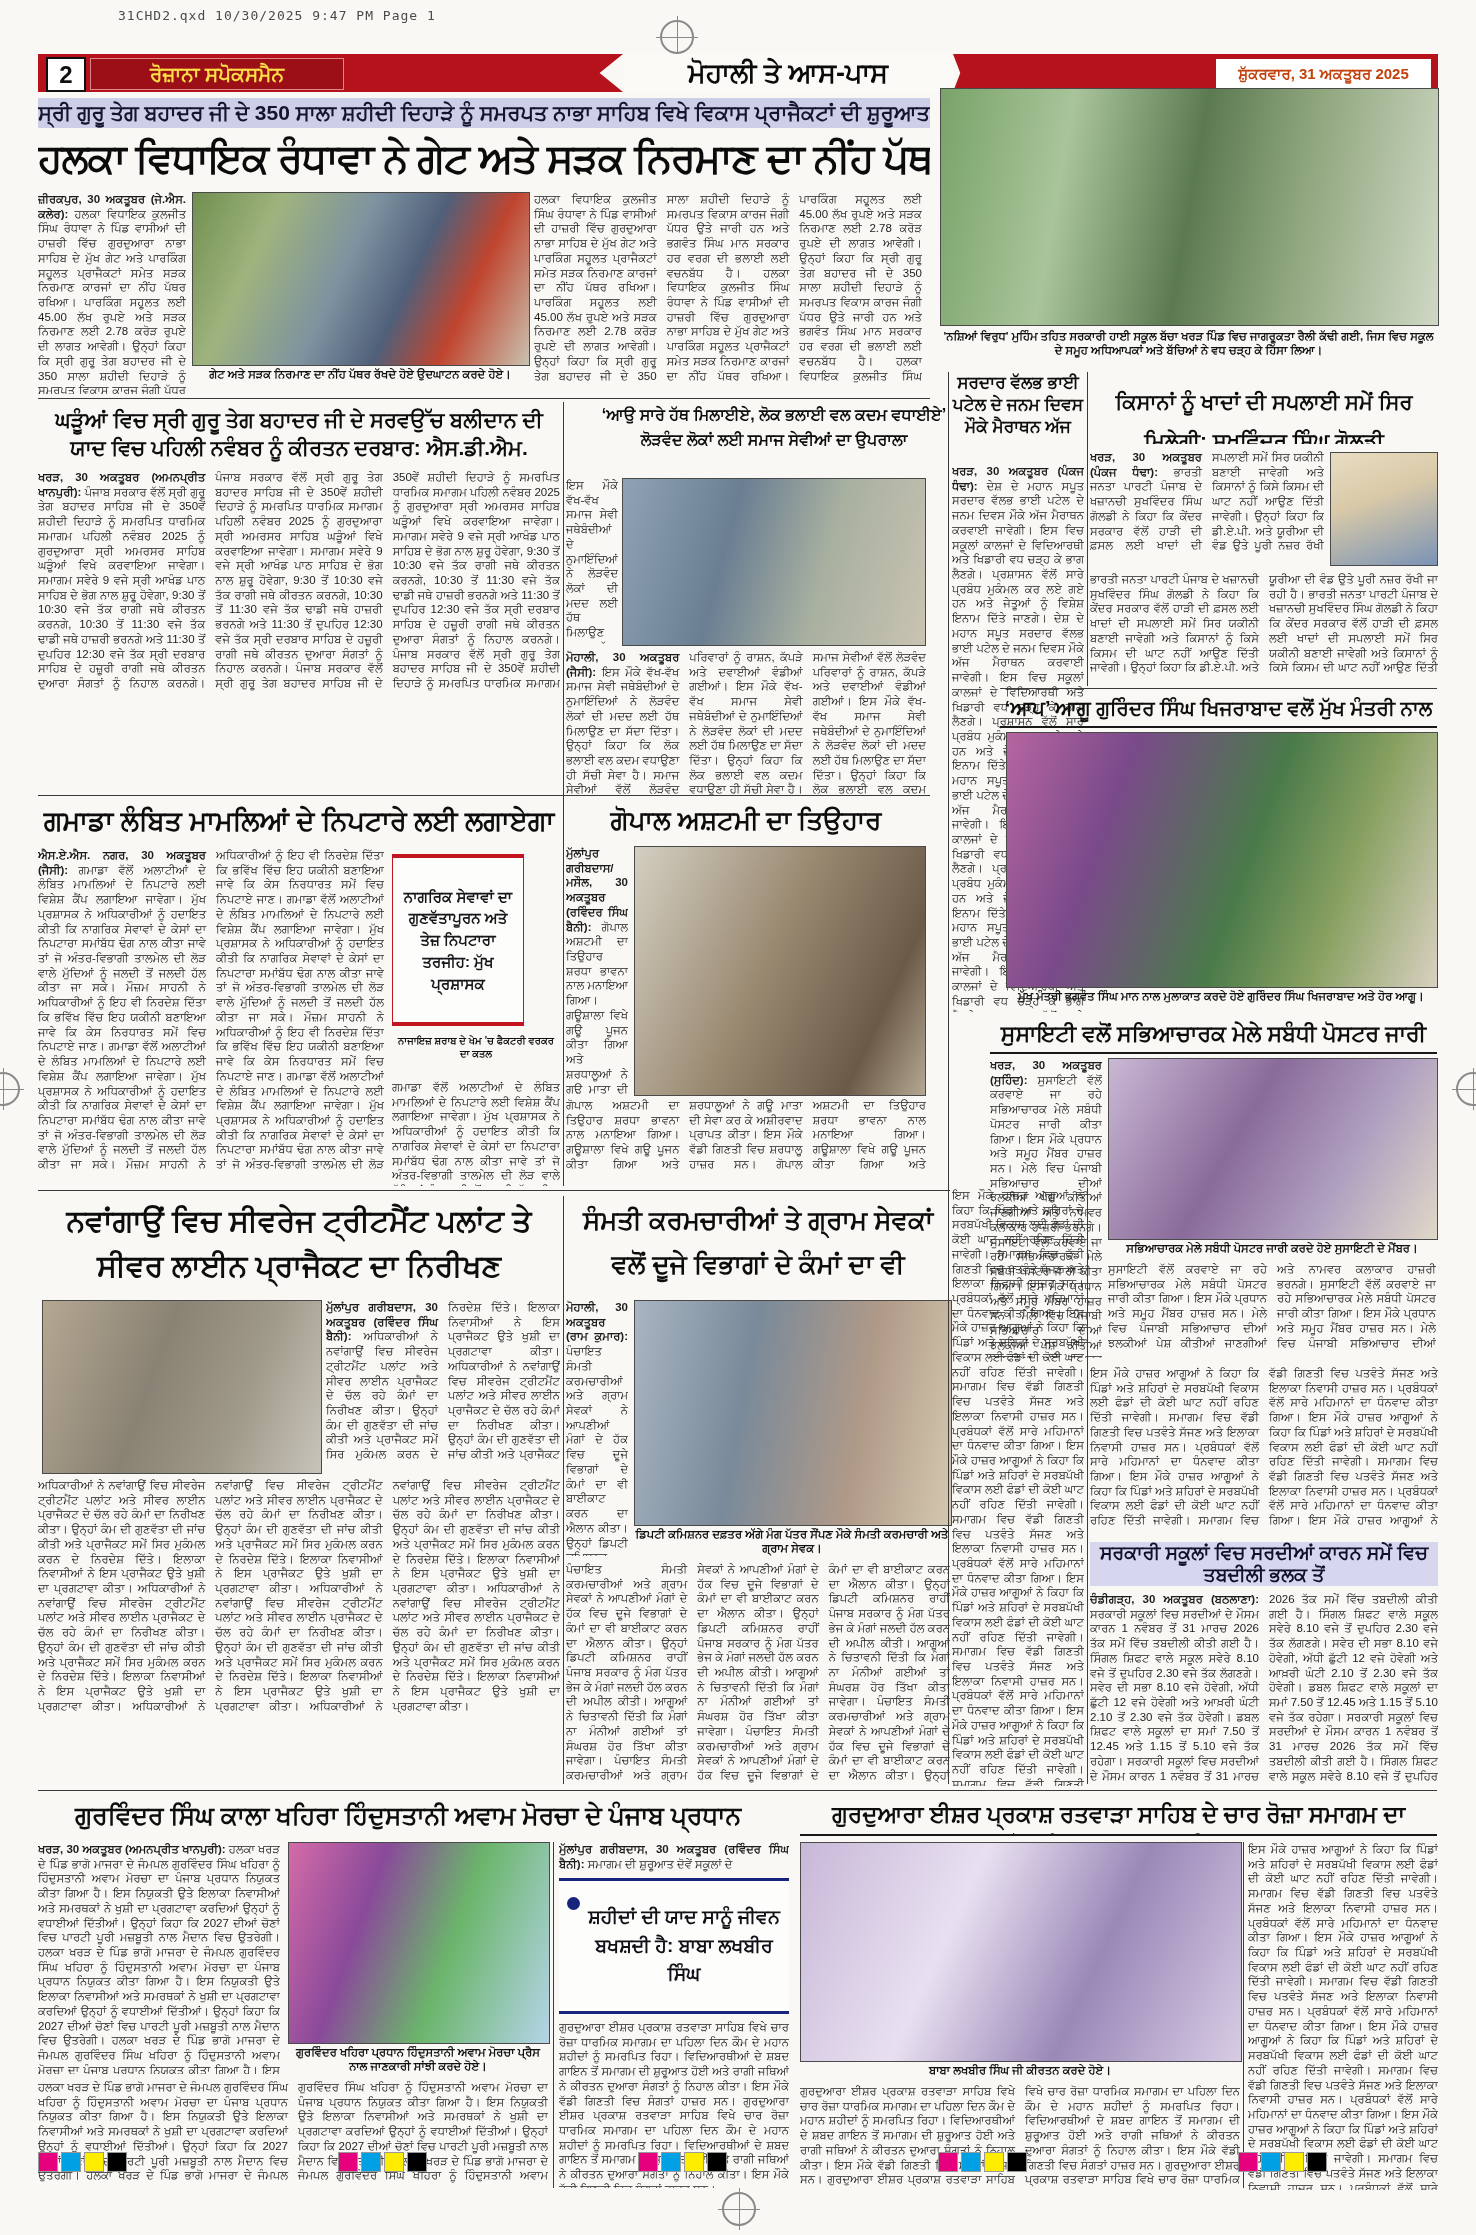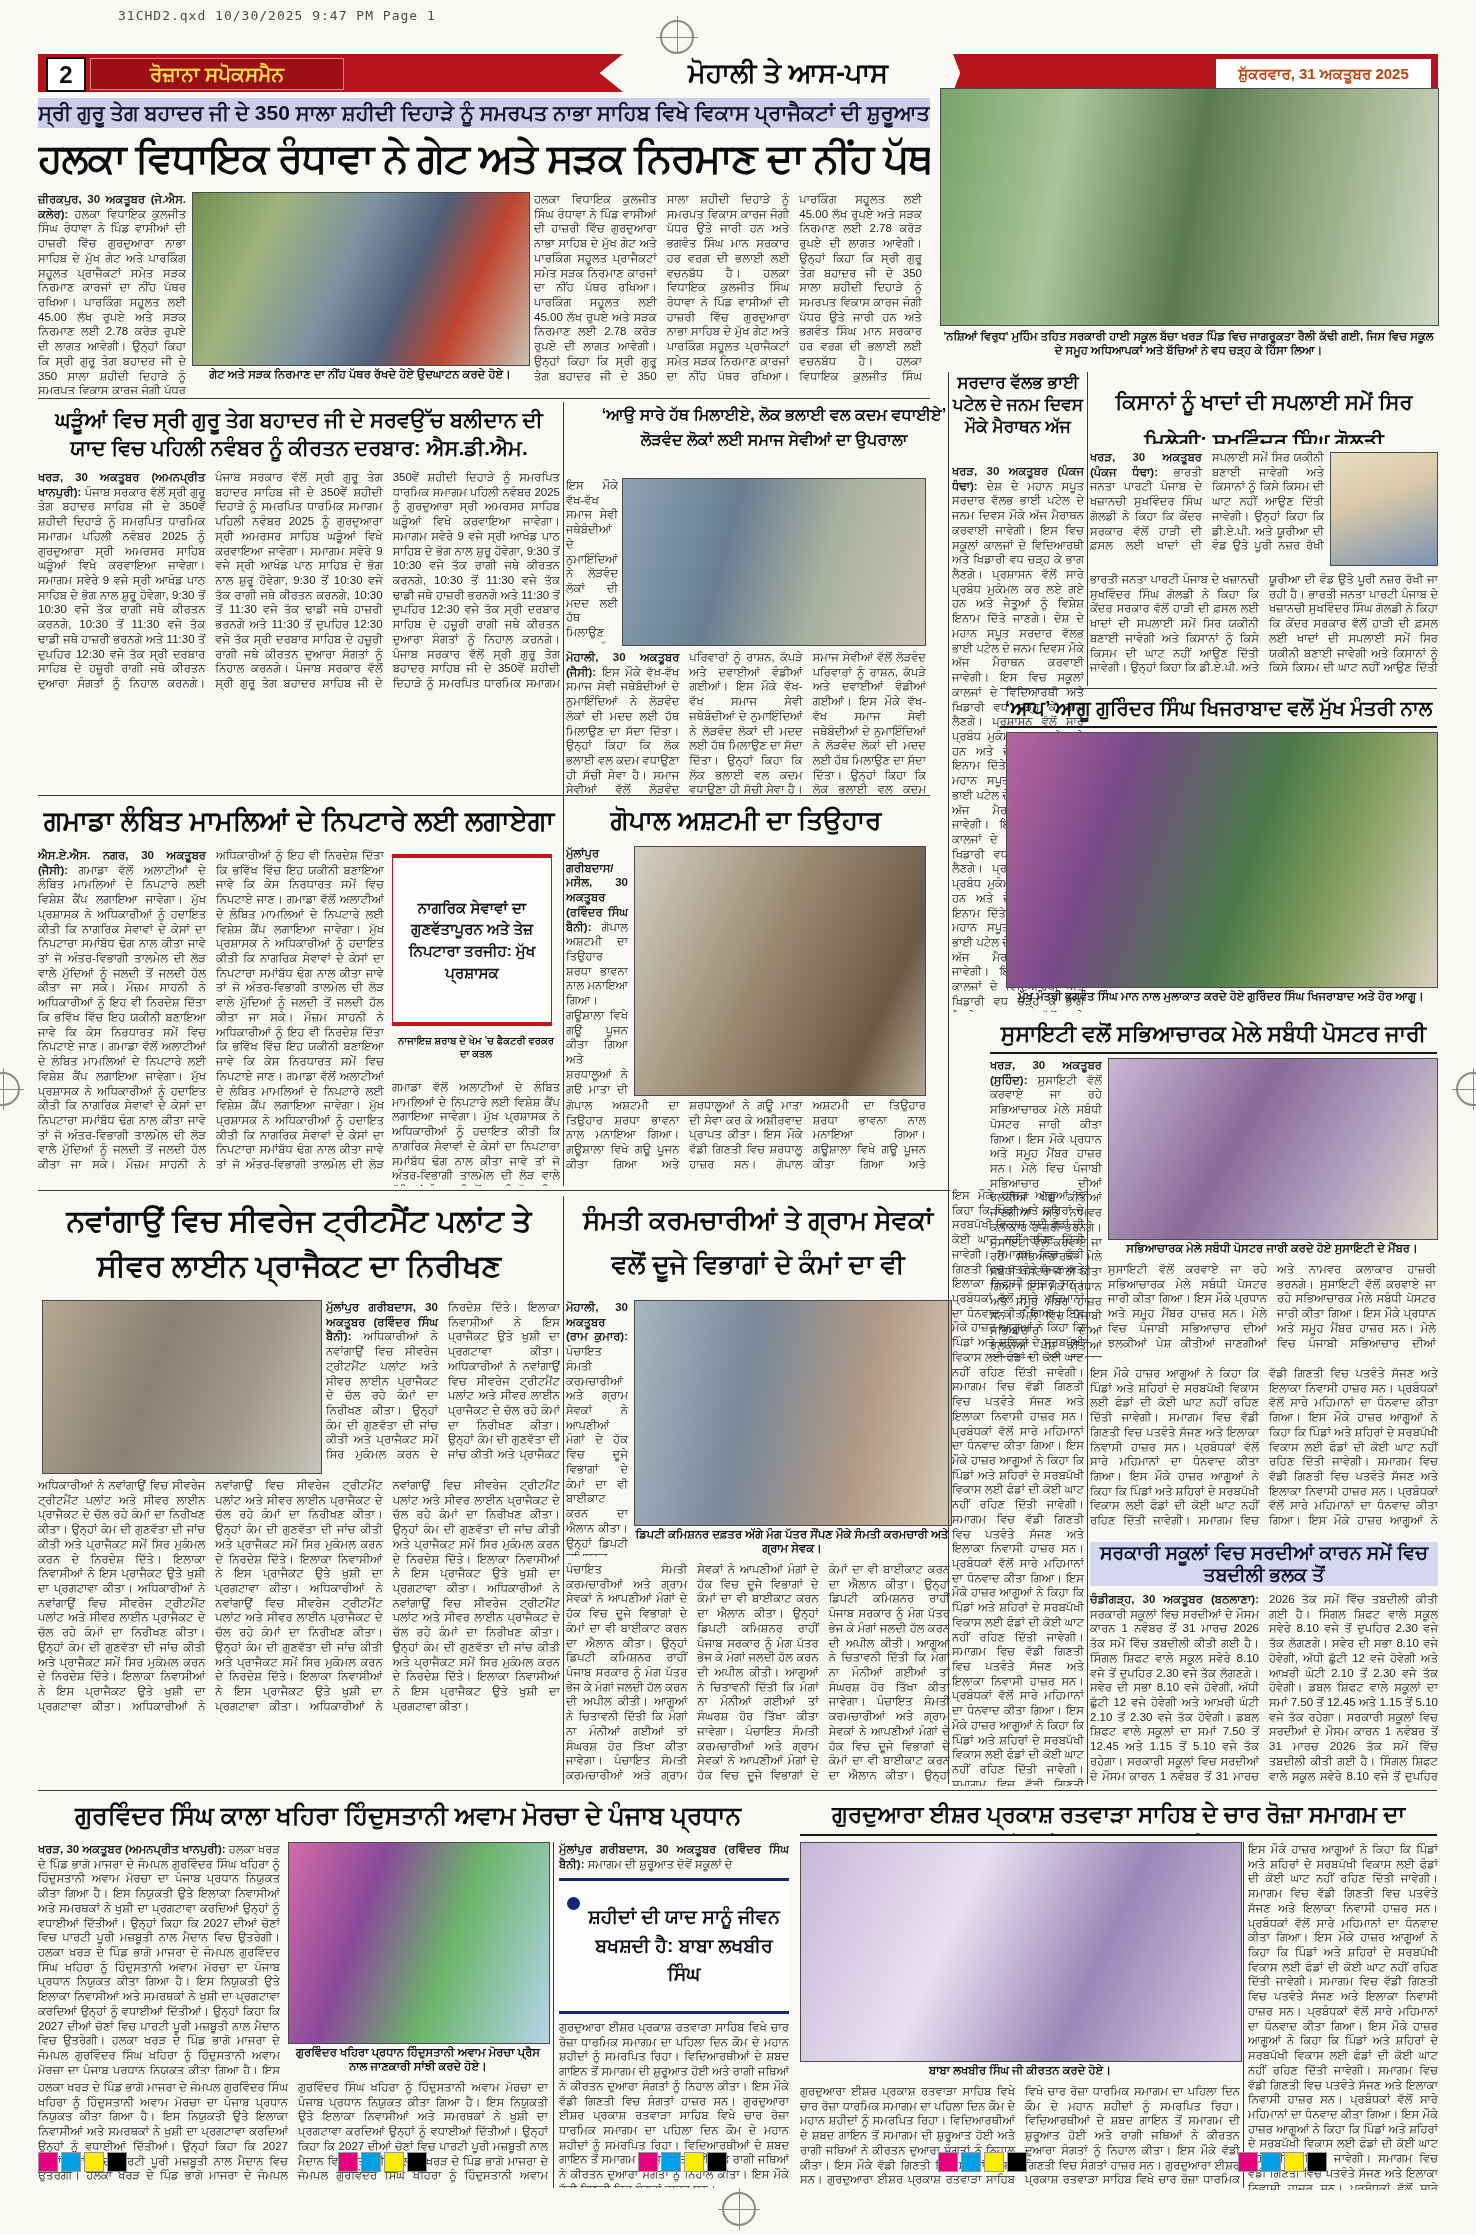--- a/index.html
+++ b/index.html
@@ -152,21 +152,21 @@
     <span>ਸੁਸਾਇਟੀ ਵੱਲੋਂ ਕਰਵਾਏ ਜਾ ਰਹੇ ਸਭਿਆਚਾਰਕ ਮੇਲੇ ਸਬੰਧੀ ਪੋਸਟਰ ਜਾਰੀ ਕੀਤਾ ਗਿਆ। ਇਸ ਮੌਕੇ ਪ੍ਰਧਾਨ ਅਤੇ ਸਮੂਹ ਮੈਂਬਰ ਹਾਜ਼ਰ ਸਨ। ਮੇਲੇ ਵਿਚ ਪੰਜਾਬੀ ਸਭਿਆਚਾਰ ਦੀਆਂ ਝਲਕੀਆਂ ਪੇਸ਼ ਕੀਤੀਆਂ ਜਾਣਗੀਆਂ ਅਤੇ ਨਾਮਵਰ ਕਲਾਕਾਰ ਹਾਜ਼ਰੀ ਭਰਨਗੇ। ਸੁਸਾਇਟੀ ਵੱਲੋਂ ਕਰਵਾਏ ਜਾ ਰਹੇ ਸਭਿਆਚਾਰਕ ਮੇਲੇ ਸਬੰਧੀ ਪੋਸਟਰ ਜਾਰੀ ਕੀਤਾ ਗਿਆ। ਇਸ ਮੌਕੇ ਪ੍ਰਧਾਨ ਅਤੇ ਸਮੂਹ ਮੈਂਬਰ ਹਾਜ਼ਰ ਸਨ। ਮੇਲੇ ਵਿਚ ਪੰਜਾਬੀ ਸਭਿਆਚਾਰ ਦੀਆਂ ਝਲਕੀਆਂ ਪੇਸ਼ ਕੀਤੀਆਂ ਜਾਣਗੀਆਂ ਅਤੇ ਨਾਮਵਰ ਕਲਾਕਾਰ ਹਾਜ਼ਰੀ ਭਰਨਗੇ।</span>
   </div>
 
   <div class="abs hline" style="left:38px;top:795px;width:892px;"></div>
 
   <div class="abs hl" style="left:38px;top:802px;width:522px;height:40px;font-size:27px;line-height:38px;">ਗਮਾਡਾ ਲੰਬਿਤ ਮਾਮਲਿਆਂ ਦੇ ਨਿਪਟਾਰੇ ਲਈ ਲਗਾਏਗਾ ਕੈਂਪ</div>
   <div class="abs body cols2" style="left:38px;top:848px;width:346px;height:338px;">
     <b class="dl">ਐਸ.ਏ.ਐਸ. ਨਗਰ, 30 ਅਕਤੂਬਰ (ਜੈਸੀ):</b>
     <span>ਗਮਾਡਾ ਵੱਲੋਂ ਅਲਾਟੀਆਂ ਦੇ ਲੰਬਿਤ ਮਾਮਲਿਆਂ ਦੇ ਨਿਪਟਾਰੇ ਲਈ ਵਿਸ਼ੇਸ਼ ਕੈਂਪ ਲਗਾਇਆ ਜਾਵੇਗਾ। ਮੁੱਖ ਪ੍ਰਸ਼ਾਸਕ ਨੇ ਅਧਿਕਾਰੀਆਂ ਨੂੰ ਹਦਾਇਤ ਕੀਤੀ ਕਿ ਨਾਗਰਿਕ ਸੇਵਾਵਾਂ ਦੇ ਕੇਸਾਂ ਦਾ ਨਿਪਟਾਰਾ ਸਮਾਂਬੱਧ ਢੰਗ ਨਾਲ ਕੀਤਾ ਜਾਵੇ ਤਾਂ ਜੋ ਅੰਤਰ-ਵਿਭਾਗੀ ਤਾਲਮੇਲ ਦੀ ਲੋੜ ਵਾਲੇ ਮੁੱਦਿਆਂ ਨੂੰ ਜਲਦੀ ਤੋਂ ਜਲਦੀ ਹੱਲ ਕੀਤਾ ਜਾ ਸਕੇ। ਮੌਜ਼ਮ ਸਾਹਨੀ ਨੇ ਅਧਿਕਾਰੀਆਂ ਨੂੰ ਇਹ ਵੀ ਨਿਰਦੇਸ਼ ਦਿੱਤਾ ਕਿ ਭਵਿੱਖ ਵਿੱਚ ਇਹ ਯਕੀਨੀ ਬਣਾਇਆ ਜਾਵੇ ਕਿ ਕੇਸ ਨਿਰਧਾਰਤ ਸਮੇਂ ਵਿਚ ਨਿਪਟਾਏ ਜਾਣ। ਗਮਾਡਾ ਵੱਲੋਂ ਅਲਾਟੀਆਂ ਦੇ ਲੰਬਿਤ ਮਾਮਲਿਆਂ ਦੇ ਨਿਪਟਾਰੇ ਲਈ ਵਿਸ਼ੇਸ਼ ਕੈਂਪ ਲਗਾਇਆ ਜਾਵੇਗਾ। ਮੁੱਖ ਪ੍ਰਸ਼ਾਸਕ ਨੇ ਅਧਿਕਾਰੀਆਂ ਨੂੰ ਹਦਾਇਤ ਕੀਤੀ ਕਿ ਨਾਗਰਿਕ ਸੇਵਾਵਾਂ ਦੇ ਕੇਸਾਂ ਦਾ ਨਿਪਟਾਰਾ ਸਮਾਂਬੱਧ ਢੰਗ ਨਾਲ ਕੀਤਾ ਜਾਵੇ ਤਾਂ ਜੋ ਅੰਤਰ-ਵਿਭਾਗੀ ਤਾਲਮੇਲ ਦੀ ਲੋੜ ਵਾਲੇ ਮੁੱਦਿਆਂ ਨੂੰ ਜਲਦੀ ਤੋਂ ਜਲਦੀ ਹੱਲ ਕੀਤਾ ਜਾ ਸਕੇ। ਮੌਜ਼ਮ ਸਾਹਨੀ ਨੇ ਅਧਿਕਾਰੀਆਂ ਨੂੰ ਇਹ ਵੀ ਨਿਰਦੇਸ਼ ਦਿੱਤਾ ਕਿ ਭਵਿੱਖ ਵਿੱਚ ਇਹ ਯਕੀਨੀ ਬਣਾਇਆ ਜਾਵੇ ਕਿ ਕੇਸ ਨਿਰਧਾਰਤ ਸਮੇਂ ਵਿਚ ਨਿਪਟਾਏ ਜਾਣ। ਗਮਾਡਾ ਵੱਲੋਂ ਅਲਾਟੀਆਂ ਦੇ ਲੰਬਿਤ ਮਾਮਲਿਆਂ ਦੇ ਨਿਪਟਾਰੇ ਲਈ ਵਿਸ਼ੇਸ਼ ਕੈਂਪ ਲਗਾਇਆ ਜਾਵੇਗਾ। ਮੁੱਖ ਪ੍ਰਸ਼ਾਸਕ ਨੇ ਅਧਿਕਾਰੀਆਂ ਨੂੰ ਹਦਾਇਤ ਕੀਤੀ ਕਿ ਨਾਗਰਿਕ ਸੇਵਾਵਾਂ ਦੇ ਕੇਸਾਂ ਦਾ ਨਿਪਟਾਰਾ ਸਮਾਂਬੱਧ ਢੰਗ ਨਾਲ ਕੀਤਾ ਜਾਵੇ ਤਾਂ ਜੋ ਅੰਤਰ-ਵਿਭਾਗੀ ਤਾਲਮੇਲ ਦੀ ਲੋੜ ਵਾਲੇ ਮੁੱਦਿਆਂ ਨੂੰ ਜਲਦੀ ਤੋਂ ਜਲਦੀ ਹੱਲ ਕੀਤਾ ਜਾ ਸਕੇ। ਮੌਜ਼ਮ ਸਾਹਨੀ ਨੇ ਅਧਿਕਾਰੀਆਂ ਨੂੰ ਇਹ ਵੀ ਨਿਰਦੇਸ਼ ਦਿੱਤਾ ਕਿ ਭਵਿੱਖ ਵਿੱਚ ਇਹ ਯਕੀਨੀ ਬਣਾਇਆ ਜਾਵੇ ਕਿ ਕੇਸ ਨਿਰਧਾਰਤ ਸਮੇਂ ਵਿਚ ਨਿਪਟਾਏ ਜਾਣ। ਗਮਾਡਾ ਵੱਲੋਂ ਅਲਾਟੀਆਂ ਦੇ ਲੰਬਿਤ ਮਾਮਲਿਆਂ ਦੇ ਨਿਪਟਾਰੇ ਲਈ ਵਿਸ਼ੇਸ਼ ਕੈਂਪ ਲਗਾਇਆ ਜਾਵੇਗਾ। ਮੁੱਖ ਪ੍ਰਸ਼ਾਸਕ ਨੇ ਅਧਿਕਾਰੀਆਂ ਨੂੰ ਹਦਾਇਤ ਕੀਤੀ ਕਿ ਨਾਗਰਿਕ ਸੇਵਾਵਾਂ ਦੇ ਕੇਸਾਂ ਦਾ ਨਿਪਟਾਰਾ ਸਮਾਂਬੱਧ ਢੰਗ ਨਾਲ ਕੀਤਾ ਜਾਵੇ ਤਾਂ ਜੋ ਅੰਤਰ-ਵਿਭਾਗੀ ਤਾਲਮੇਲ ਦੀ ਲੋੜ ਵਾਲੇ ਮੁੱਦਿਆਂ ਨੂੰ ਜਲਦੀ ਤੋਂ ਜਲਦੀ ਹੱਲ ਕੀਤਾ ਜਾ ਸਕੇ। ਮੌਜ਼ਮ ਸਾਹਨੀ ਨੇ ਅਧਿਕਾਰੀਆਂ ਨੂੰ ਇਹ ਵੀ ਨਿਰਦੇਸ਼ ਦਿੱਤਾ ਕਿ ਭਵਿੱਖ ਵਿੱਚ ਇਹ ਯਕੀਨੀ ਬਣਾਇਆ ਜਾਵੇ ਕਿ ਕੇਸ ਨਿਰਧਾਰਤ ਸਮੇਂ ਵਿਚ ਨਿਪਟਾਏ ਜਾਣ। ਗਮਾਡਾ ਵੱਲੋਂ ਅਲਾਟੀਆਂ ਦੇ ਲੰਬਿਤ ਮਾਮਲਿਆਂ ਦੇ ਨਿਪਟਾਰੇ ਲਈ ਵਿਸ਼ੇਸ਼ ਕੈਂਪ ਲਗਾਇਆ ਜਾਵੇਗਾ। ਮੁੱਖ ਪ੍ਰਸ਼ਾਸਕ ਨੇ ਅਧਿਕਾਰੀਆਂ ਨੂੰ ਹਦਾਇਤ ਕੀਤੀ ਕਿ ਨਾਗਰਿਕ ਸੇਵਾਵਾਂ ਦੇ ਕੇਸਾਂ ਦਾ ਨਿਪਟਾਰਾ ਸਮਾਂਬੱਧ ਢੰਗ ਨਾਲ ਕੀਤਾ ਜਾਵੇ ਤਾਂ ਜੋ ਅੰਤਰ-ਵਿਭਾਗੀ ਤਾਲਮੇਲ ਦੀ ਲੋੜ ਵਾਲੇ ਮੁੱਦਿਆਂ ਨੂੰ ਜਲਦੀ ਤੋਂ ਜਲਦੀ ਹੱਲ ਕੀਤਾ ਜਾ ਸਕੇ। ਮੌਜ਼ਮ ਸਾਹਨੀ ਨੇ ਅਧਿਕਾਰੀਆਂ ਨੂੰ ਇਹ ਵੀ ਨਿਰਦੇਸ਼ ਦਿੱਤਾ ਕਿ ਭਵਿੱਖ ਵਿੱਚ ਇਹ ਯਕੀਨੀ ਬਣਾਇਆ ਜਾਵੇ ਕਿ ਕੇਸ ਨਿਰਧਾਰਤ ਸਮੇਂ ਵਿਚ ਨਿਪਟਾਏ ਜਾਣ।</span>
   </div>
-  <div class="abs redbox" style="left:392px;top:854px;width:160px;height:172px;">ਨਾਗਰਿਕ ਸੇਵਾਵਾਂ ਦਾ ਗੁਣਵੱਤਾਪੂਰਨ ਅਤੇ ਤੇਜ਼ ਨਿਪਟਾਰਾ ਤਰਜੀਹ: ਮੁੱਖ ਪ੍ਰਸ਼ਾਸਕ</div>
+  <div class="abs redbox" style="left:392px;top:854px;width:132px;height:172px;">ਨਾਗਰਿਕ ਸੇਵਾਵਾਂ ਦਾ ਗੁਣਵੱਤਾਪੂਰਨ ਅਤੇ ਤੇਜ਼ ਨਿਪਟਾਰਾ ਤਰਜੀਹ: ਮੁੱਖ ਪ੍ਰਸ਼ਾਸਕ</div>
   <div class="abs subhead2" style="left:392px;top:1034px;width:168px;height:44px;">ਨਾਜਾਇਜ਼ ਸ਼ਰਾਬ ਦੇ ਖੇਮ ’ਚ ਫੈਕਟਰੀ ਵਰਕਰ ਦਾ ਕਤਲ</div>
   <div class="abs body" style="left:392px;top:1080px;width:168px;height:106px;">
     <span>ਗਮਾਡਾ ਵੱਲੋਂ ਅਲਾਟੀਆਂ ਦੇ ਲੰਬਿਤ ਮਾਮਲਿਆਂ ਦੇ ਨਿਪਟਾਰੇ ਲਈ ਵਿਸ਼ੇਸ਼ ਕੈਂਪ ਲਗਾਇਆ ਜਾਵੇਗਾ। ਮੁੱਖ ਪ੍ਰਸ਼ਾਸਕ ਨੇ ਅਧਿਕਾਰੀਆਂ ਨੂੰ ਹਦਾਇਤ ਕੀਤੀ ਕਿ ਨਾਗਰਿਕ ਸੇਵਾਵਾਂ ਦੇ ਕੇਸਾਂ ਦਾ ਨਿਪਟਾਰਾ ਸਮਾਂਬੱਧ ਢੰਗ ਨਾਲ ਕੀਤਾ ਜਾਵੇ ਤਾਂ ਜੋ ਅੰਤਰ-ਵਿਭਾਗੀ ਤਾਲਮੇਲ ਦੀ ਲੋੜ ਵਾਲੇ ਮੁੱਦਿਆਂ ਨੂੰ ਜਲਦੀ ਤੋਂ ਜਲਦੀ ਹੱਲ ਕੀਤਾ ਜਾ ਸਕੇ। ਮੌਜ਼ਮ ਸਾਹਨੀ ਨੇ ਅਧਿਕਾਰੀਆਂ ਨੂੰ ਇਹ ਵੀ ਨਿਰਦੇਸ਼ ਦਿੱਤਾ ਕਿ ਭਵਿੱਖ ਵਿੱਚ ਇਹ ਯਕੀਨੀ ਬਣਾਇਆ ਜਾਵੇ ਕਿ ਕੇਸ ਨਿਰਧਾਰਤ ਸਮੇਂ ਵਿਚ ਨਿਪਟਾਏ ਜਾਣ। ਗਮਾਡਾ ਵੱਲੋਂ ਅਲਾਟੀਆਂ ਦੇ ਲੰਬਿਤ ਮਾਮਲਿਆਂ ਦੇ ਨਿਪਟਾਰੇ ਲਈ ਵਿਸ਼ੇਸ਼ ਕੈਂਪ ਲਗਾਇਆ ਜਾਵੇਗਾ। ਮੁੱਖ ਪ੍ਰਸ਼ਾਸਕ ਨੇ ਅਧਿਕਾਰੀਆਂ ਨੂੰ ਹਦਾਇਤ ਕੀਤੀ ਕਿ ਨਾਗਰਿਕ ਸੇਵਾਵਾਂ ਦੇ ਕੇਸਾਂ ਦਾ ਨਿਪਟਾਰਾ ਸਮਾਂਬੱਧ ਢੰਗ ਨਾਲ ਕੀਤਾ ਜਾਵੇ ਤਾਂ ਜੋ ਅੰਤਰ-ਵਿਭਾਗੀ ਤਾਲਮੇਲ ਦੀ ਲੋੜ ਵਾਲੇ ਮੁੱਦਿਆਂ ਨੂੰ ਜਲਦੀ ਤੋਂ ਜਲਦੀ ਹੱਲ ਕੀਤਾ ਜਾ ਸਕੇ। ਮੌਜ਼ਮ ਸਾਹਨੀ ਨੇ ਅਧਿਕਾਰੀਆਂ ਨੂੰ ਇਹ ਵੀ ਨਿਰਦੇਸ਼ ਦਿੱਤਾ ਕਿ ਭਵਿੱਖ ਵਿੱਚ ਇਹ ਯਕੀਨੀ ਬਣਾਇਆ ਜਾਵੇ ਕਿ ਕੇਸ ਨਿਰਧਾਰਤ ਸਮੇਂ ਵਿਚ ਨਿਪਟਾਏ ਜਾਣ।</span>
   </div>
 
   <div class="abs hl" style="left:566px;top:802px;width:360px;height:38px;font-size:26px;line-height:36px;">ਗੋਪਾਲ ਅਸ਼ਟਮੀ ਦਾ ਤਿਉਹਾਰ ਮਨਾਇਆ</div>
   <div class="abs body" style="left:566px;top:846px;width:62px;height:248px;">
     <b class="dl">ਮੁੱਲਾਂਪੁਰ ਗਰੀਬਦਾਸ/ਮਸੌਲ, 30 ਅਕਤੂਬਰ (ਰਵਿੰਦਰ ਸਿੰਘ ਬੈਨੀ):</b>
     <span>ਗੋਪਾਲ ਅਸ਼ਟਮੀ ਦਾ ਤਿਉਹਾਰ ਸ਼ਰਧਾ ਭਾਵਨਾ ਨਾਲ ਮਨਾਇਆ ਗਿਆ। ਗਊਸ਼ਾਲਾ ਵਿਖੇ ਗਊ ਪੂਜਨ ਕੀਤਾ ਗਿਆ ਅਤੇ ਸ਼ਰਧਾਲੂਆਂ ਨੇ ਗਊ ਮਾਤਾ ਦੀ ਸੇਵਾ ਕਰ ਕੇ ਅਸ਼ੀਰਵਾਦ ਪ੍ਰਾਪਤ ਕੀਤਾ। ਇਸ ਮੌਕੇ ਵੱਡੀ ਗਿਣਤੀ ਵਿਚ ਸ਼ਰਧਾਲੂ ਹਾਜ਼ਰ ਸਨ। ਗੋਪਾਲ ਅਸ਼ਟਮੀ ਦਾ ਤਿਉਹਾਰ ਸ਼ਰਧਾ ਭਾਵਨਾ ਨਾਲ ਮਨਾਇਆ ਗਿਆ। ਗਊਸ਼ਾਲਾ ਵਿਖੇ ਗਊ ਪੂਜਨ ਕੀਤਾ ਗਿਆ ਅਤੇ ਸ਼ਰਧਾਲੂਆਂ ਨੇ ਗਊ ਮਾਤਾ ਦੀ ਸੇਵਾ ਕਰ ਕੇ ਅਸ਼ੀਰਵਾਦ ਪ੍ਰਾਪਤ ਕੀਤਾ। ਇਸ ਮੌਕੇ ਵੱਡੀ ਗਿਣਤੀ ਵਿਚ ਸ਼ਰਧਾਲੂ ਹਾਜ਼ਰ ਸਨ।</span>
   </div>

